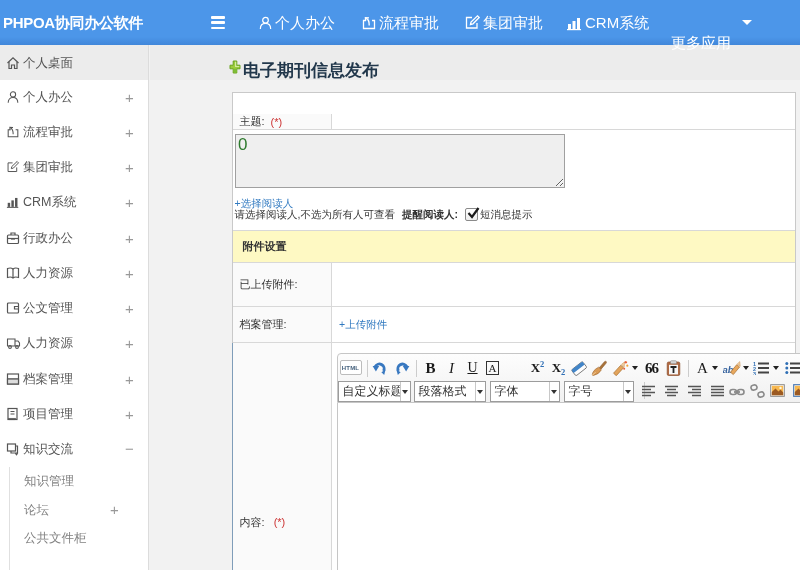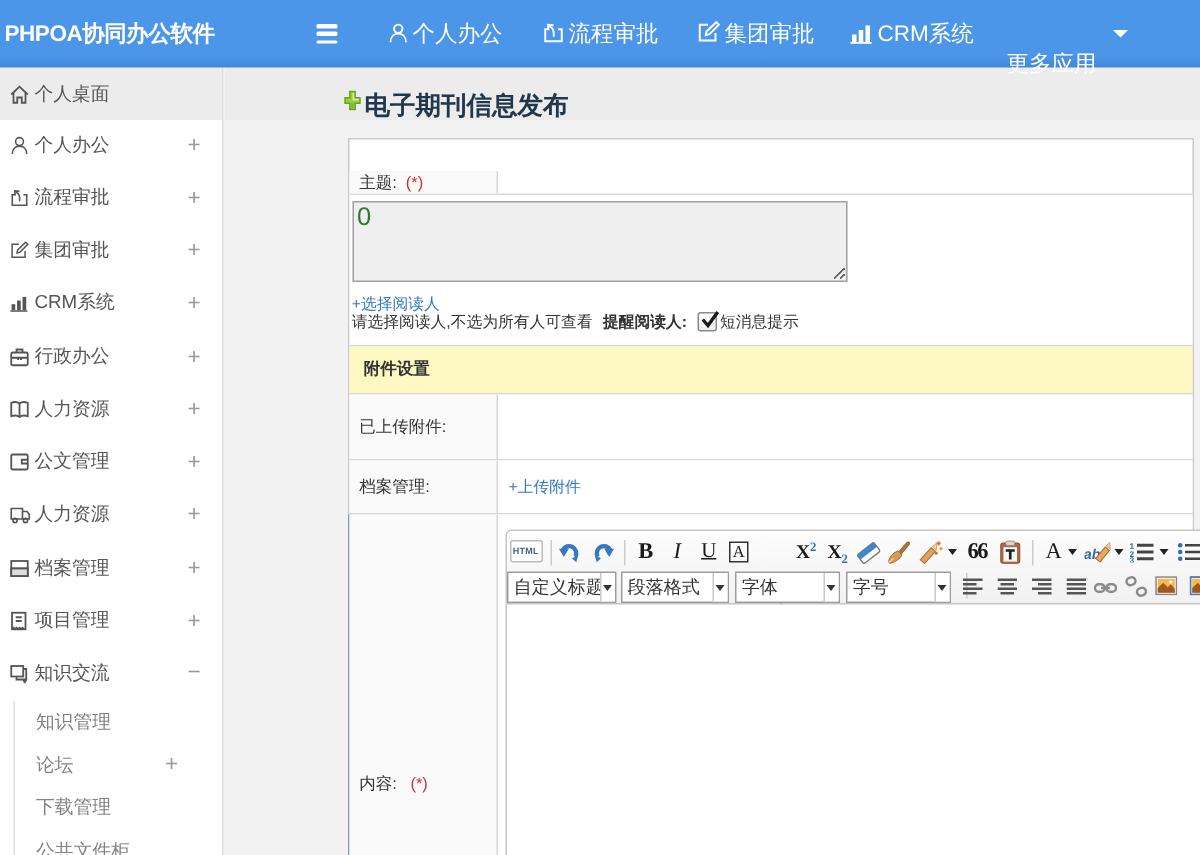--- a/index.html
+++ b/index.html
@@ -202,21 +202,20 @@
         <rect x="1.5" y="1.5" width="8" height="7"></rect>
         <path d="M9.5 3.5 L11.5 3.5 L11.5 10.5 L5 10.5 L5 8.5"></path>
         <path d="M9.5 10.5 L10.5 12.5 L11.5 10.5"></path>
       </svg>
     <span class="txt">知识交流</span>
       <span class="plus" style="margin-top:-1px;">−</span>
   </div>
   <div class="ssub" style="top:422px; height:148px;">
     <div class="ssubitem">知识管理</div>
     <div class="ssubitem">论坛<span class="plus" style="position:absolute; left:100px; color:#999;">+</span></div>
-    <div class="ssubitem">下载管理</div>
     <div class="ssubitem">公共文件柜</div>
   </div>
 </div>
 
 <div class="content">
   <div class="titleband"></div>
   <svg class="plusico" width="12" height="14" viewBox="0 0 12 14">
       <path d="M4.2 1 L7.8 1 L7.8 5.2 L11 5.2 L11 8.8 L7.8 8.8 L7.8 13 L4.2 13 L4.2 8.8 L1 8.8 L1 5.2 L4.2 5.2 Z" fill="#9ccc3c" stroke="#69a31e" stroke-width="1"></path>
       <path d="M4.8 1.8 L7.2 1.8 L7.2 5.9 L10.3 5.9 L10.3 7 L6 7 L6 1.8 Z" fill="#d3ec9e"></path>
       <path d="M4.2 8.8 L7.8 8.8 L7.8 12.4 L4.8 12.4 Z" fill="#7dbd36"></path>

